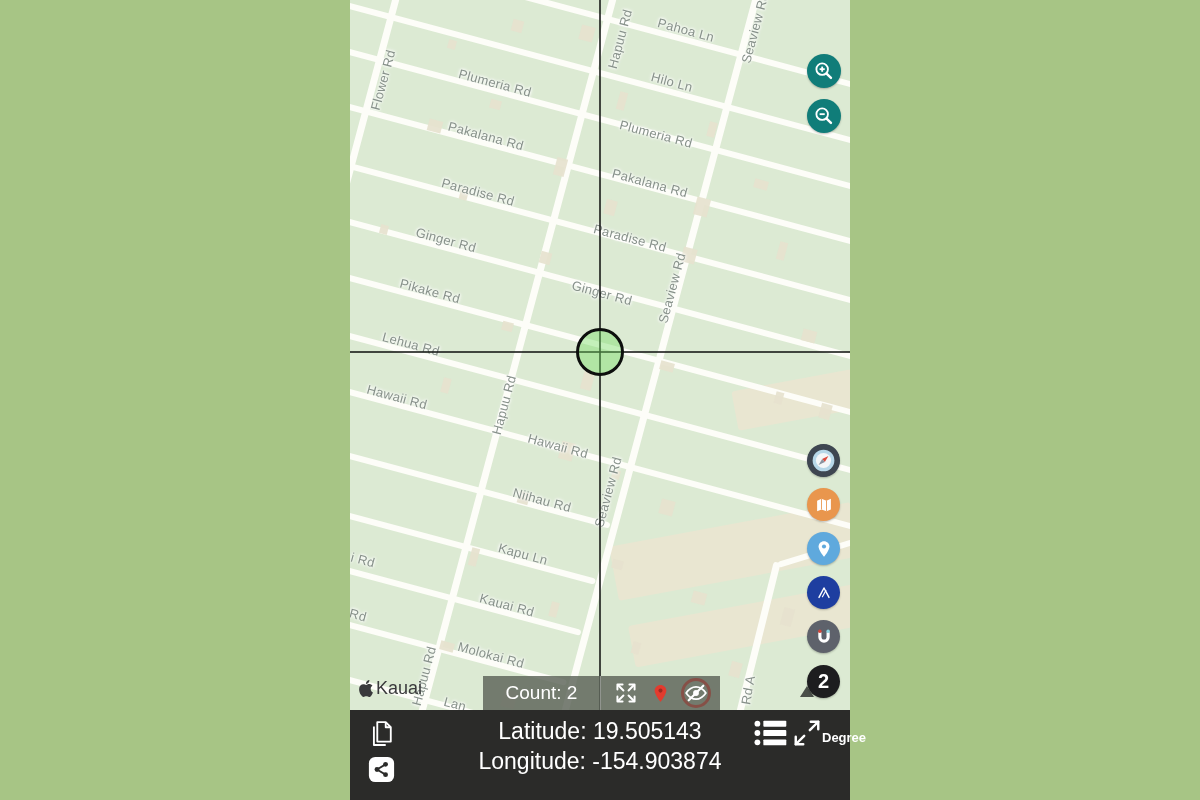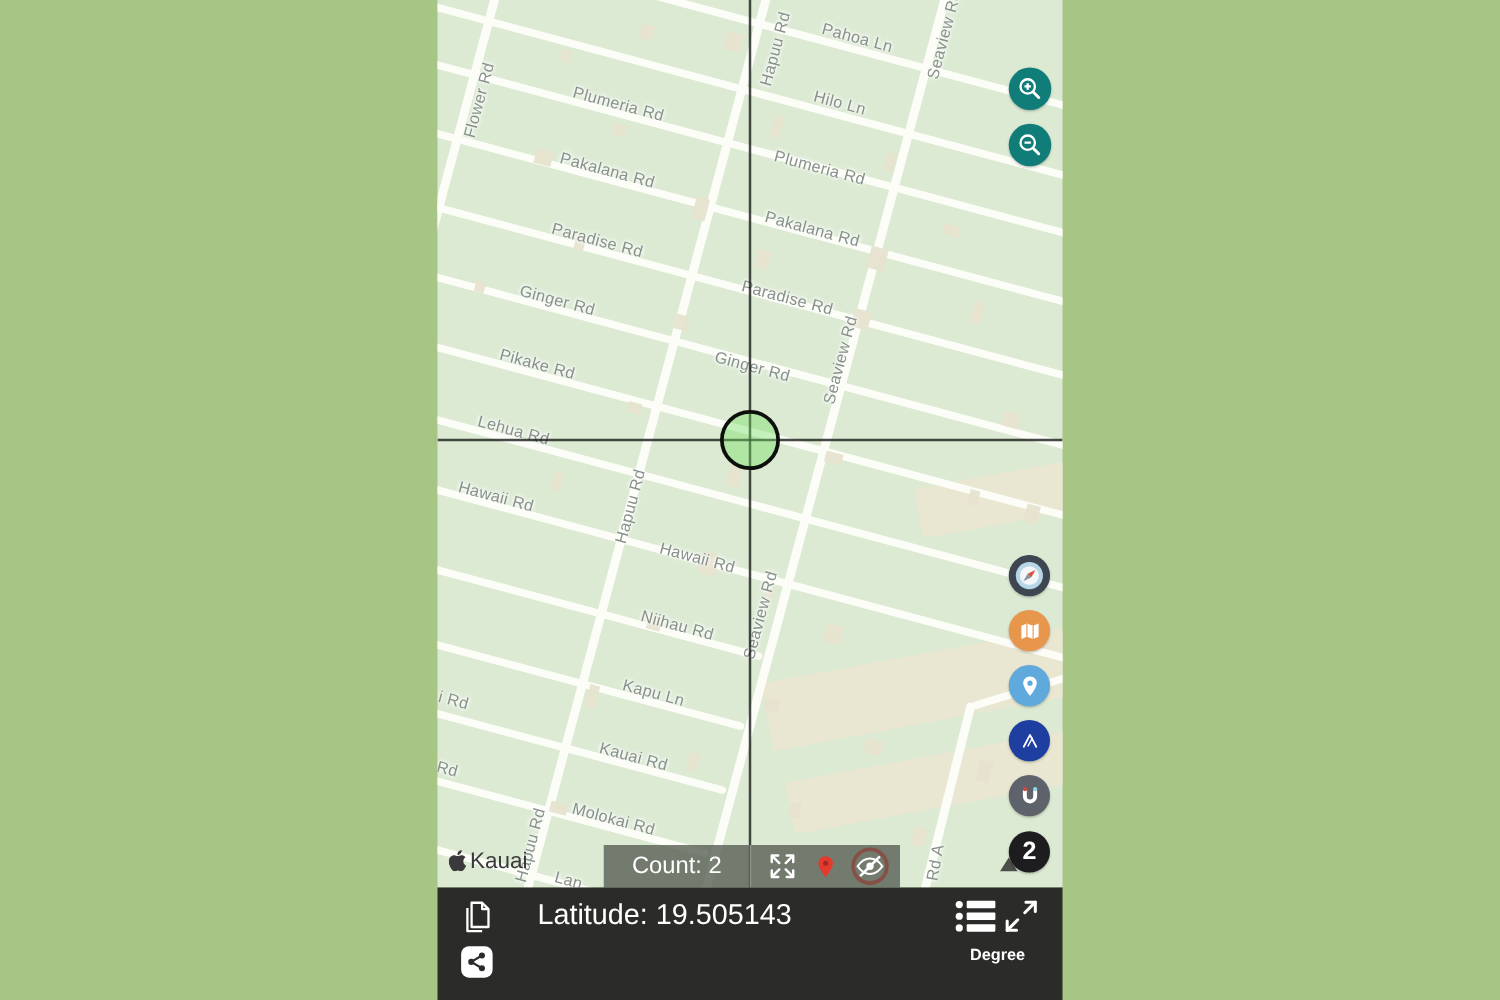--- a/index.html
+++ b/index.html
@@ -51,24 +51,24 @@
   .count-sep { width:1px; height:34px; background:rgba(255,255,255,.35); }
   .count-icons { flex:1; display:flex; align-items:center; justify-content:space-evenly; }
   .eye-wrap { position:relative; display:flex; }
   .eye-ring { position:absolute; left:-3px; top:-3px; width:30px; height:30px;
              border:3px solid rgba(150,45,40,.55); border-radius:50%; }
 
   
   .bottom-bar { position:absolute; left:0; top:710px; width:500px; height:90px;
              background:#2b2b29; z-index:10; }
   .bb-left { position:absolute; left:18px; top:8px; display:flex; flex-direction:column; gap:6px; }
-  .coords { position:absolute; left:80px; top:6px; width:340px; text-align:left; color:#fff; }
+  .coords { position:absolute; left:80px; top:6px; width:340px; text-align:center; color:#fff; }
   .coords .line { font-size:23px; line-height:30px; }
   .bb-right { position:absolute; right:8px; top:8px; width:88px; display:flex;
-             flex-direction:column; align-items:center; }
+             align-items:center; }
   .bb-icons-row { display:flex; align-items:center; gap:4px; }
   .unit-label { color:#fff; font-size:13px; font-weight:bold; margin-top:8px; }
   button { background:transparent; border:none; cursor:pointer; padding:0; display:flex;
              align-items:center; justify-content:center; }
 </style>
 </head>
 <body>
 
 <div class="stage">
   <div class="phone">
@@ -294,20 +294,21 @@
               </g>
               <g stroke="#2b2b29" stroke-width="2">
                 <line x1="10" y1="15" x2="19.5" y2="9.3"></line>
                 <line x1="10" y1="15" x2="19.5" y2="20.7"></line>
               </g>
             </svg>
         </button>
       </div>
       <div class="coords">
         <div class="line">Latitude: 19.505143</div>
+        <div class="line">Longitude: -154.903874</div>
       </div>
       <div class="bb-right">
         <div class="bb-icons-row">
           <button>
             <svg width="34" height="28" viewBox="0 0 40 32" fill="#fff">
                 <circle cx="4" cy="5" r="3.4"></circle>
                 <rect x="11" y="1.5" width="27" height="7" rx="1"></rect>
                 <circle cx="4" cy="16" r="3.4"></circle>
                 <rect x="11" y="12.5" width="27" height="7" rx="1"></rect>
                 <circle cx="4" cy="27" r="3.4"></circle>

